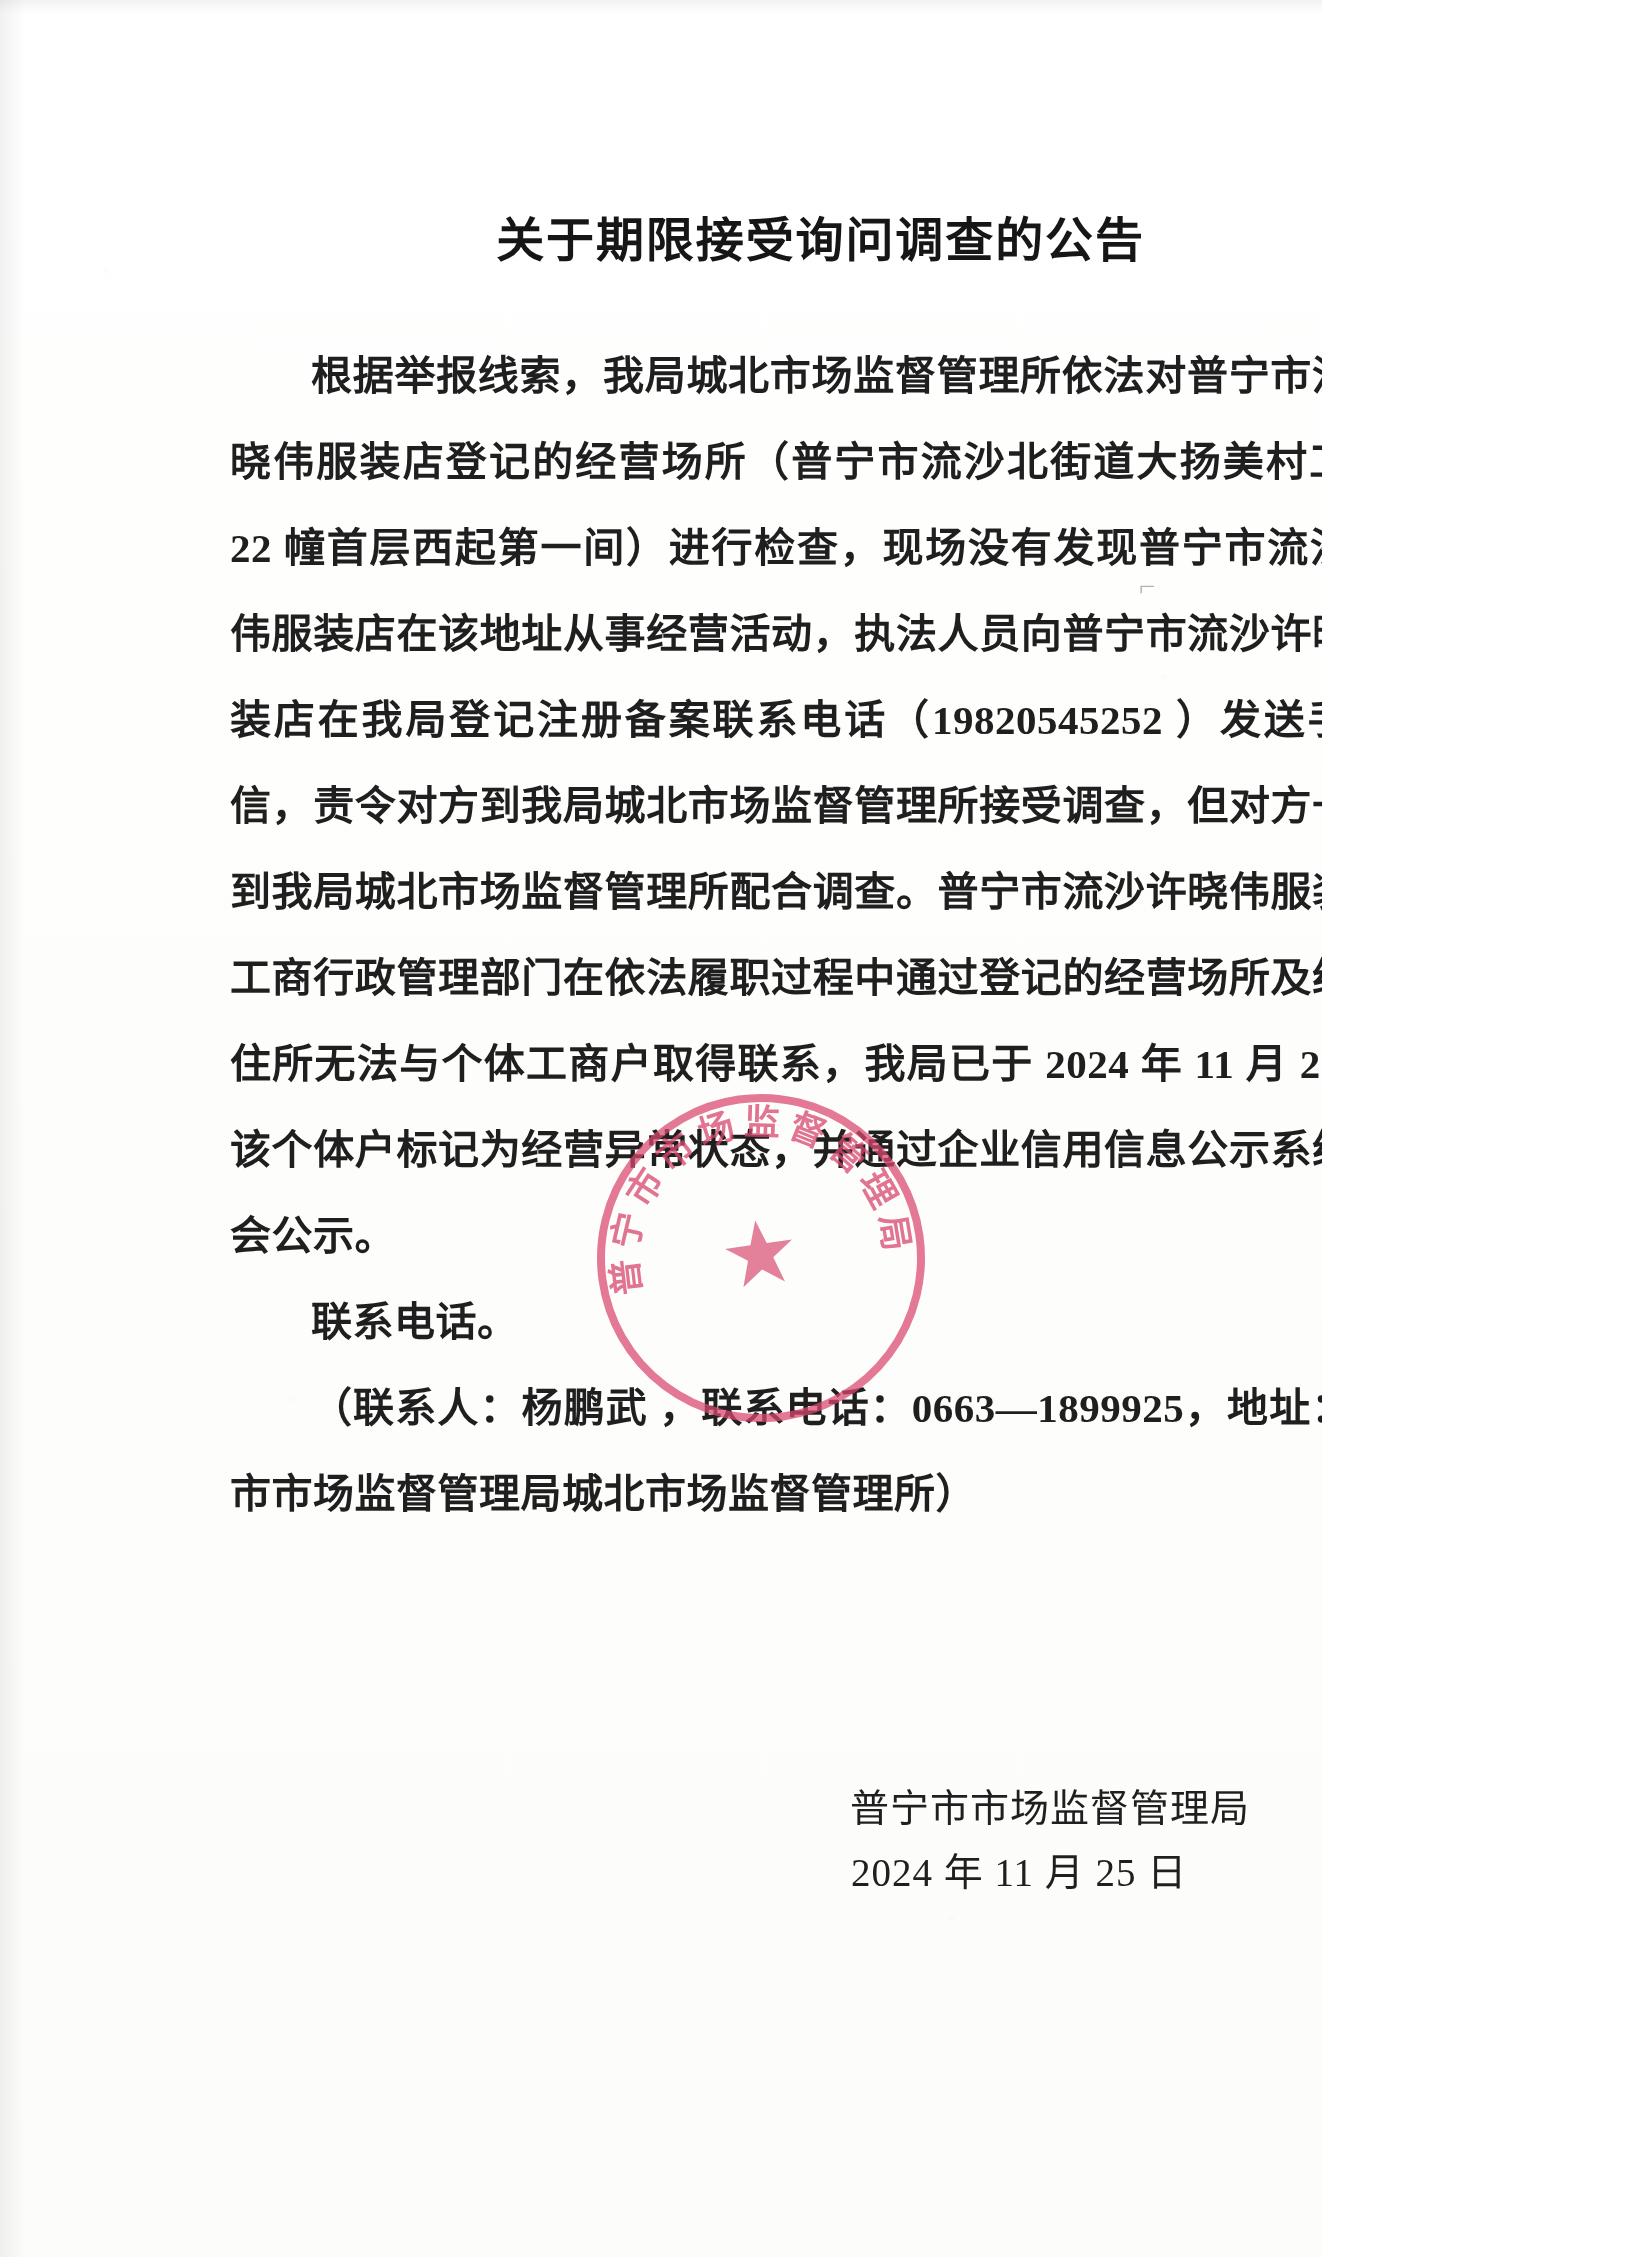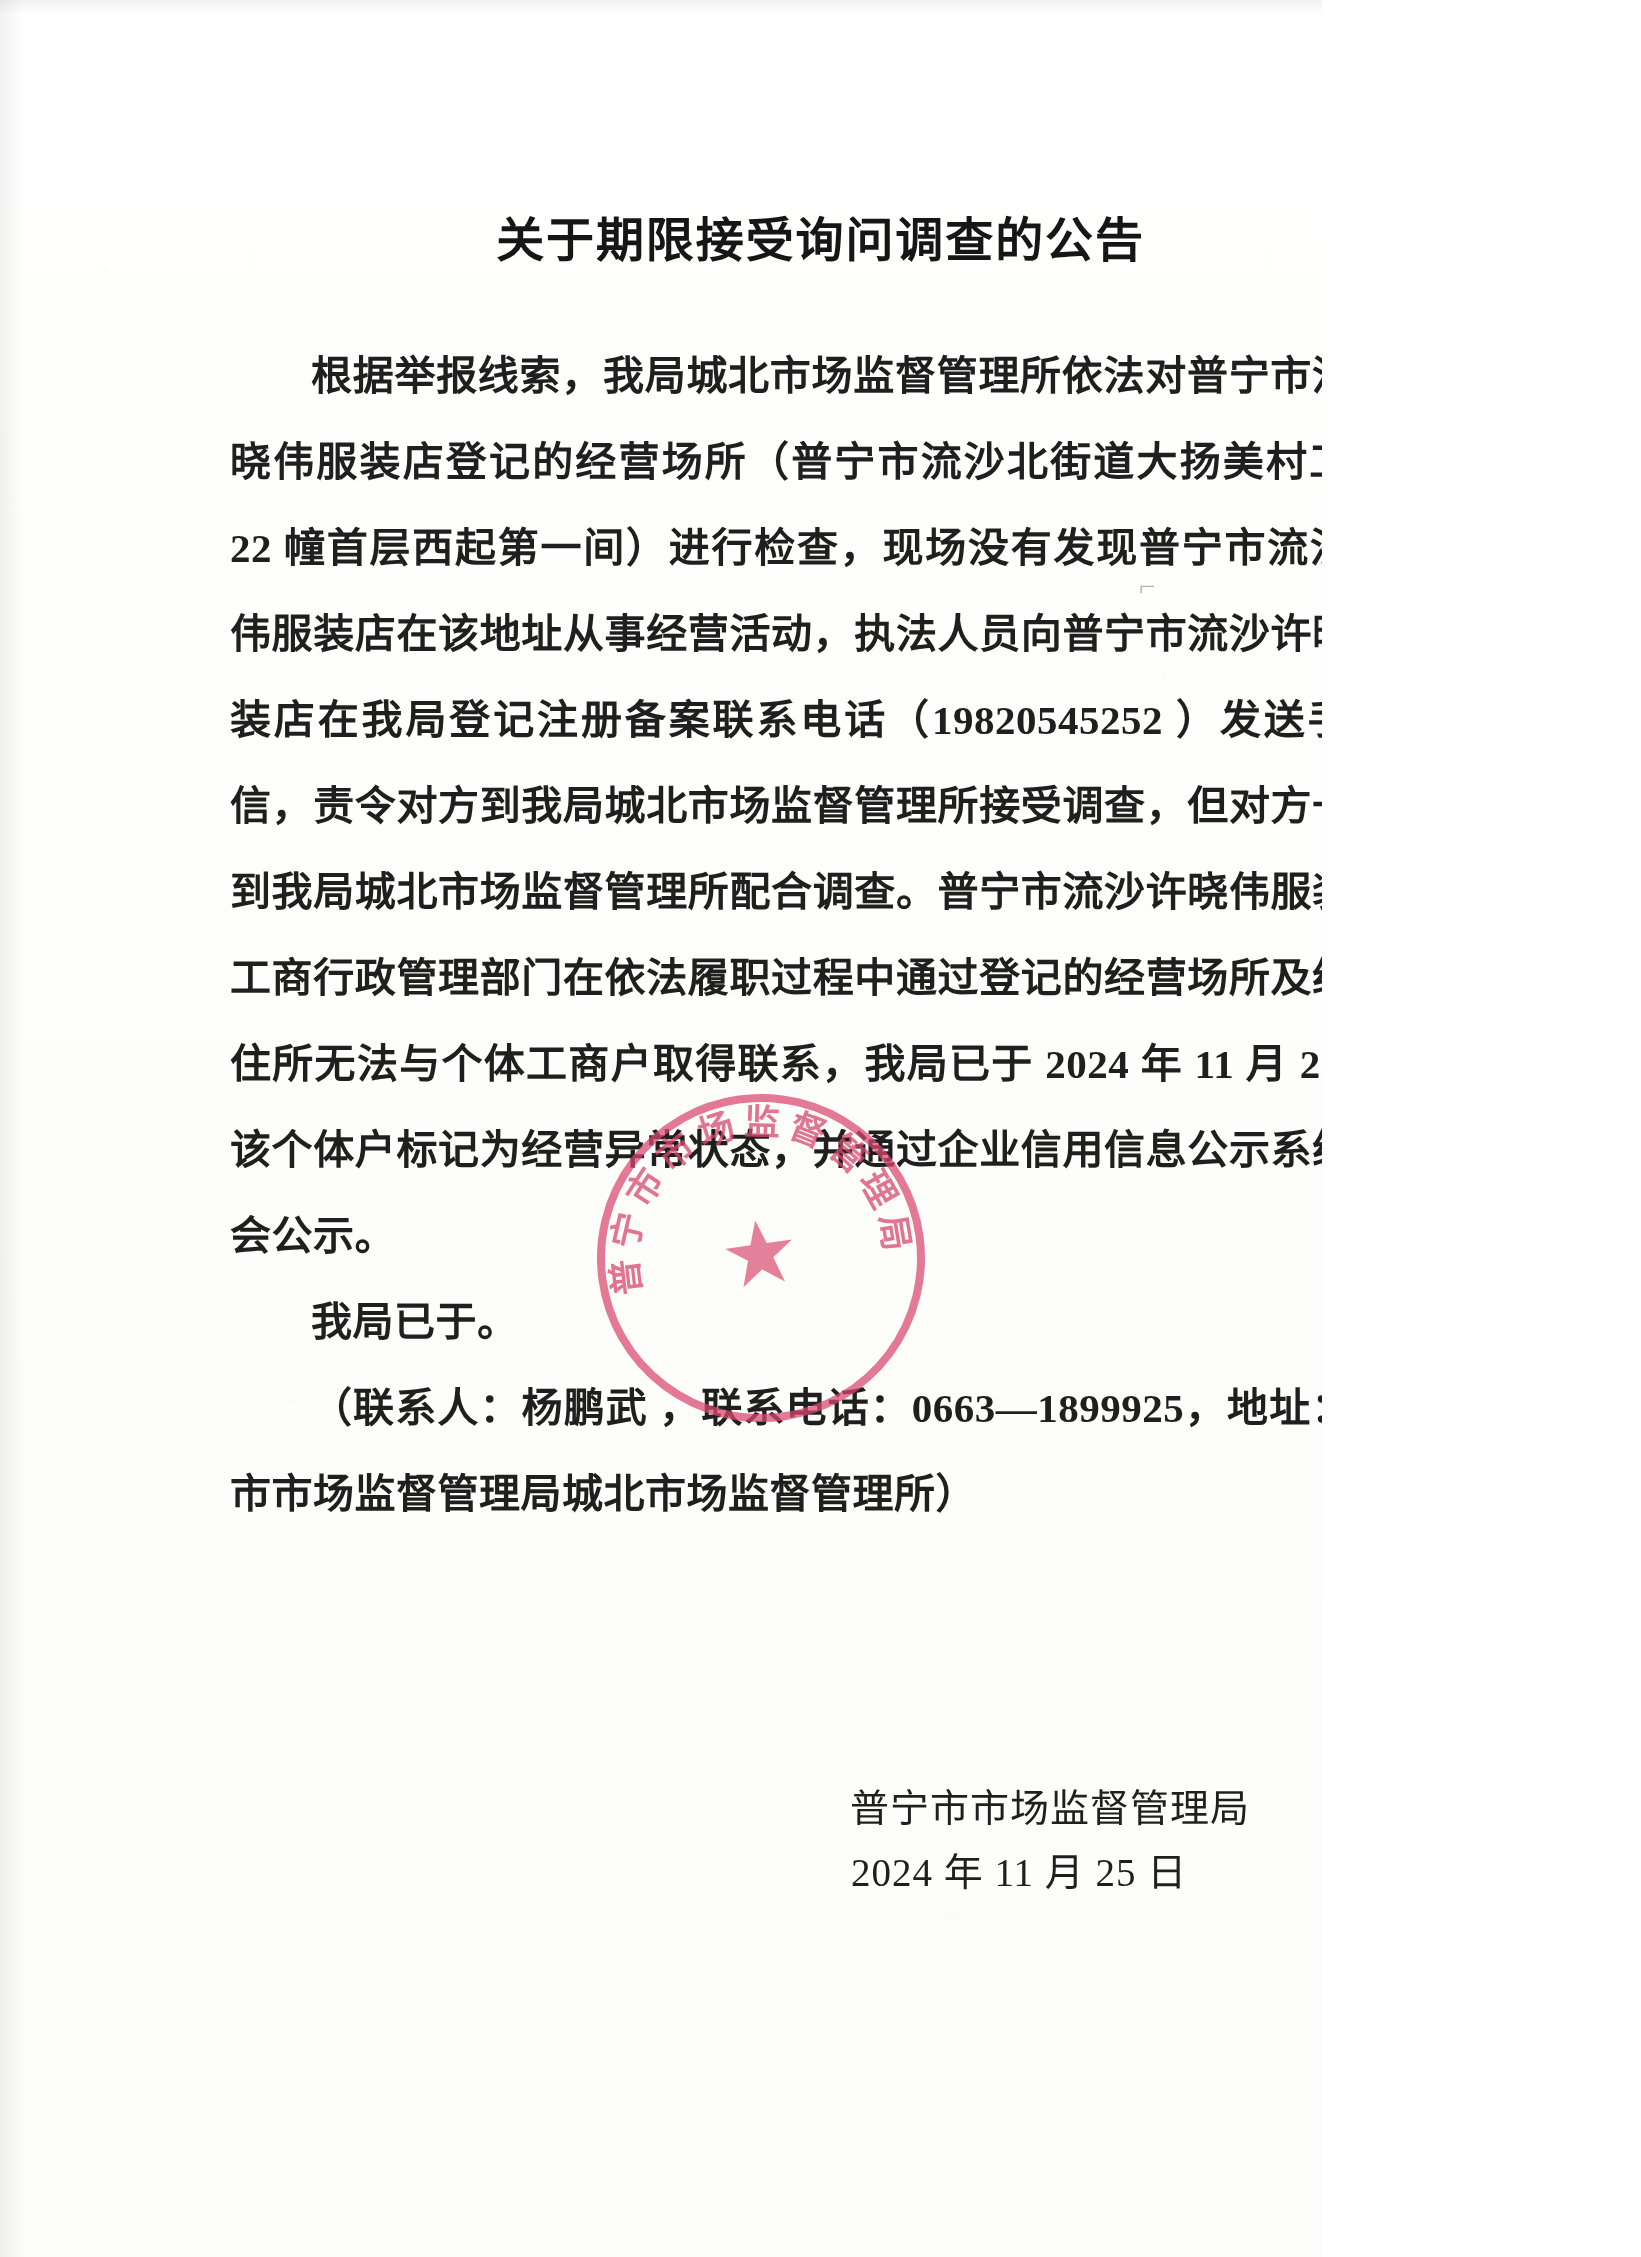--- a/index.html
+++ b/index.html
@@ -151,21 +151,21 @@
 <div class="page">
 
   <div class="paper-texture"></div>
   <div class="scan-edge-left"></div>
   <div class="scan-edge-top"></div>
 
   <div class="doc-title">关于期限接受询问调查的公告</div>
 
   <div class="body-block">
     <p class="para indent">根据举报线索，我局城北市场监督管理所依法对普宁市流沙许晓伟服装店登记的经营场所（普宁市流沙北街道大扬美村工业区 22 幢首层西起第一间）进行检查，现场没有发现普宁市流沙许晓伟服装店在该地址从事经营活动，执法人员向普宁市流沙许晓伟服装店在我局登记注册备案联系电话（19820545252 ）发送手机短信，责令对方到我局城北市场监督管理所接受调查，但对方一直未到我局城北市场监督管理所配合调查。普宁市流沙许晓伟服装店因工商行政管理部门在依法履职过程中通过登记的经营场所及经营者住所无法与个体工商户取得联系，我局已于 2024 年 11 月 25 日将该个体户标记为经营异常状态，并通过企业信用信息公示系统向社会公示。</p>
-    <p class="para indent">我局已于。</p>
+    <p class="para indent">联系电话。</p>
     <p class="para indent">（联系人：杨鹏武 ，联系电话：0663—1899925，地址：普宁市市场监督管理局城北市场监督管理所）</p>
   </div>
 
   <div class="seal">
     <div class="seal-wrap">
       <div class="seal-ring"></div>
       <svg class="seal-text-svg" viewBox="0 0 340 340">
         <defs>
           <path id="sealArc" d="M 42,170 A 128,128 0 0 1 298,170"></path>
         </defs>

